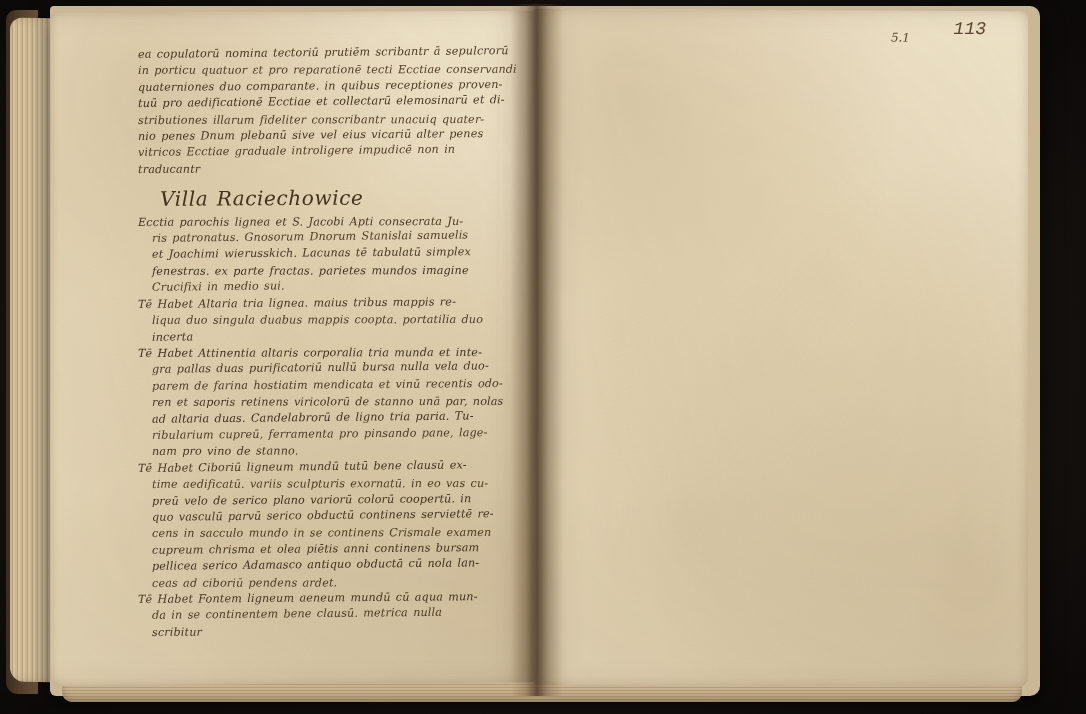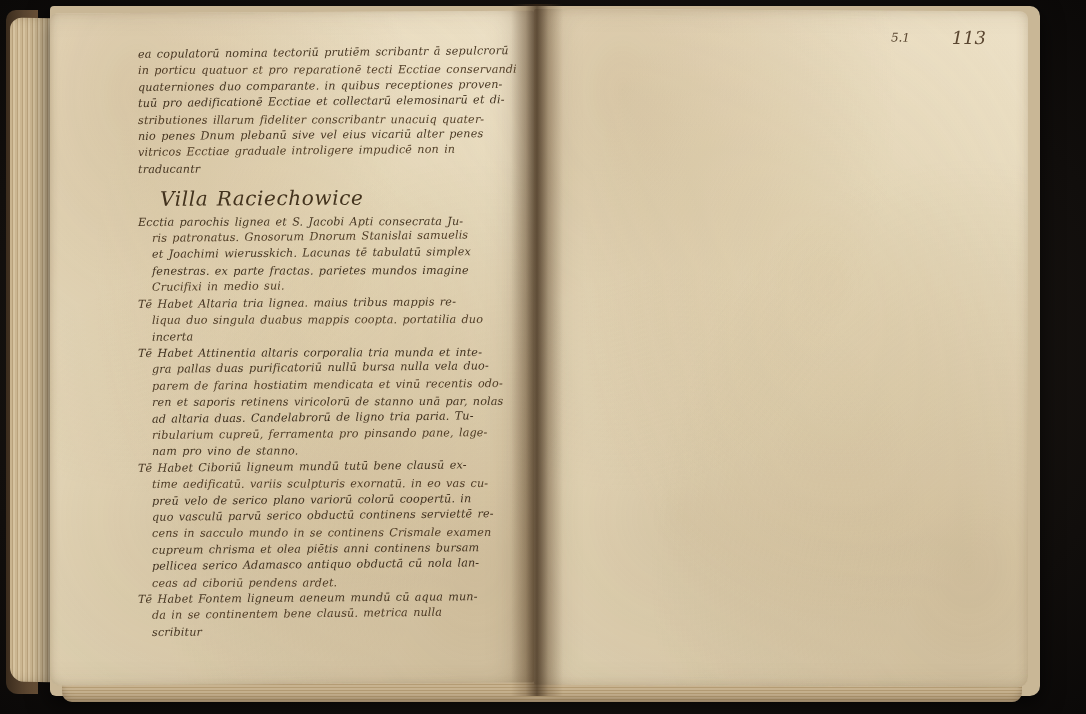--- a/index.html
+++ b/index.html
@@ -193,22 +193,23 @@
   .hang { padding-left: 14px; }
 
   .folio {
     position: absolute;
     color: #5a4630;
     font-family: "DejaVu Serif", serif;
     font-style: italic;
   }
   .folio-num {
     right: 42px;
-    top: 16px;
+    top: 8px;
     font-size: 18px;
+    font-family: Liberation Mono, monospace;
   }
   .folio-mark {
     right: 118px;
     top: 20px;
     font-size: 12px;
   }
 
   
   .ink-a { color: #4a3a26; }
   .ink-b { color: #54412a; }

